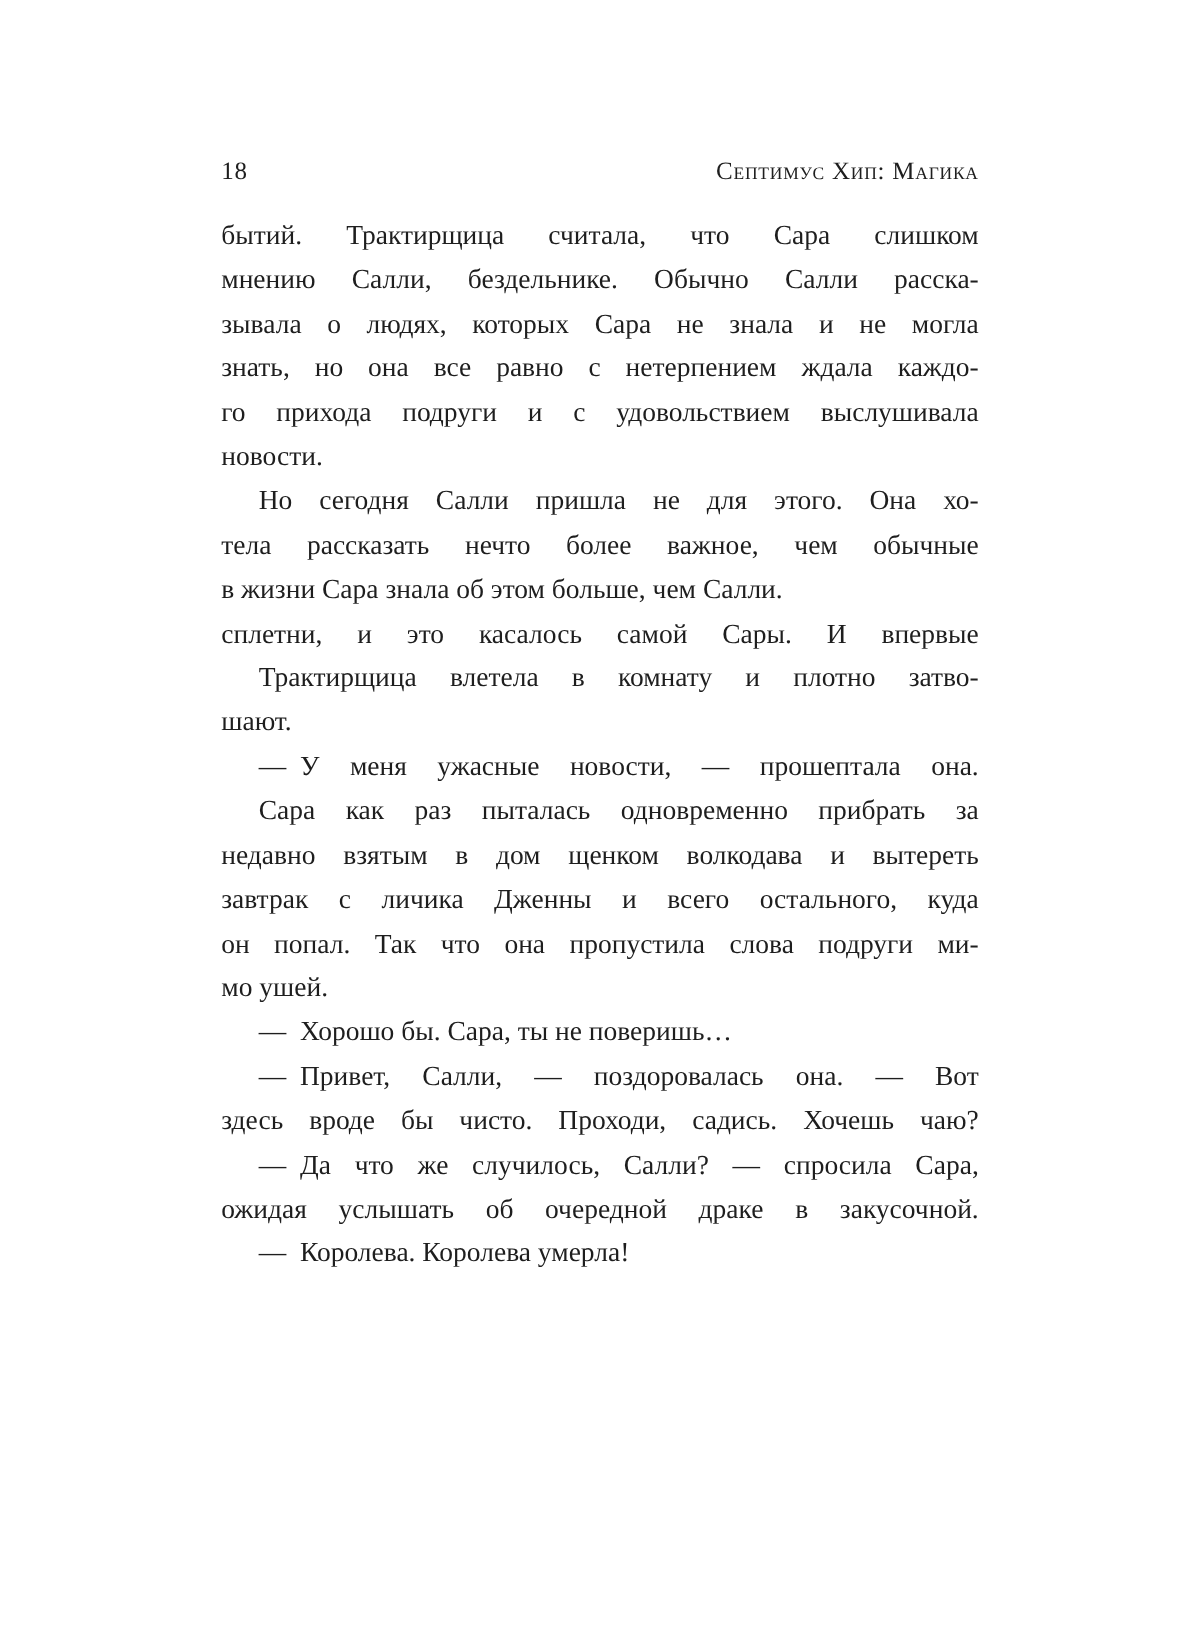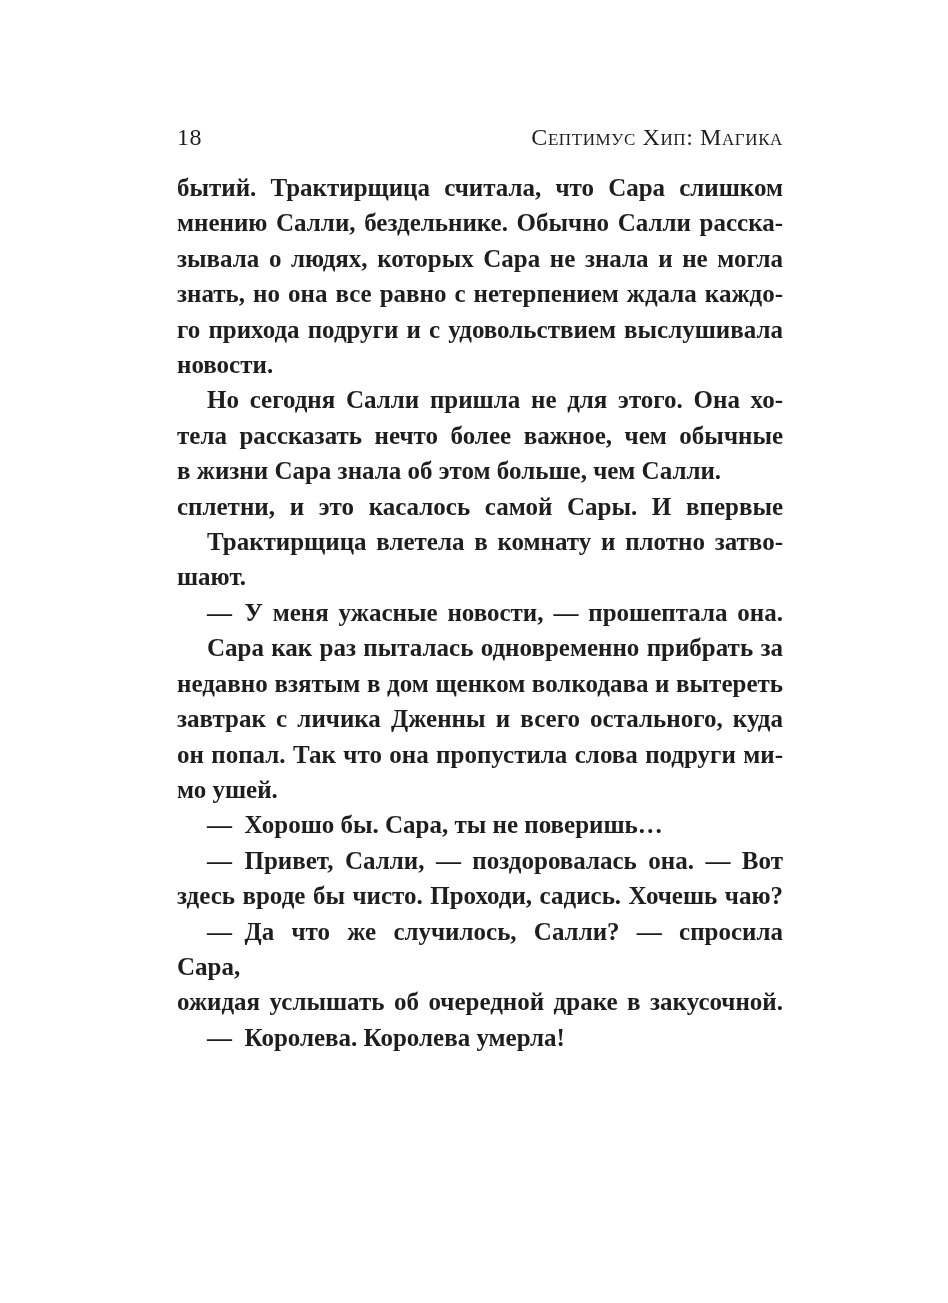--- a/index.html
+++ b/index.html
@@ -17,38 +17,37 @@
     overflow: hidden;
   }
   .running-head {
     position: absolute;
     left: 177px;
     top: 124px;
     width: 606px;
     display: flex;
     justify-content: space-between;
     align-items: baseline;
-    font-size: 24px;
+    font-size: 20px;
     line-height: 26px;
   }
   .page-number {
     letter-spacing: 0.5px;
   }
   .running-title {
     font-variant: small-caps;
     letter-spacing: 0.6px;
   }
   .body-text {
     position: absolute;
     left: 177px;
     top: 170px;
     width: 606px;
-    font-size: 25px;
+    font-size: 22px;
     line-height: 35.4px;
-    font-weight: bold;
   }
   .paragraph {
     margin: 0;
   }
   .line {
     text-align: justify;
     text-align-last: justify;
     white-space: normal;
   }
   .line.loose {

